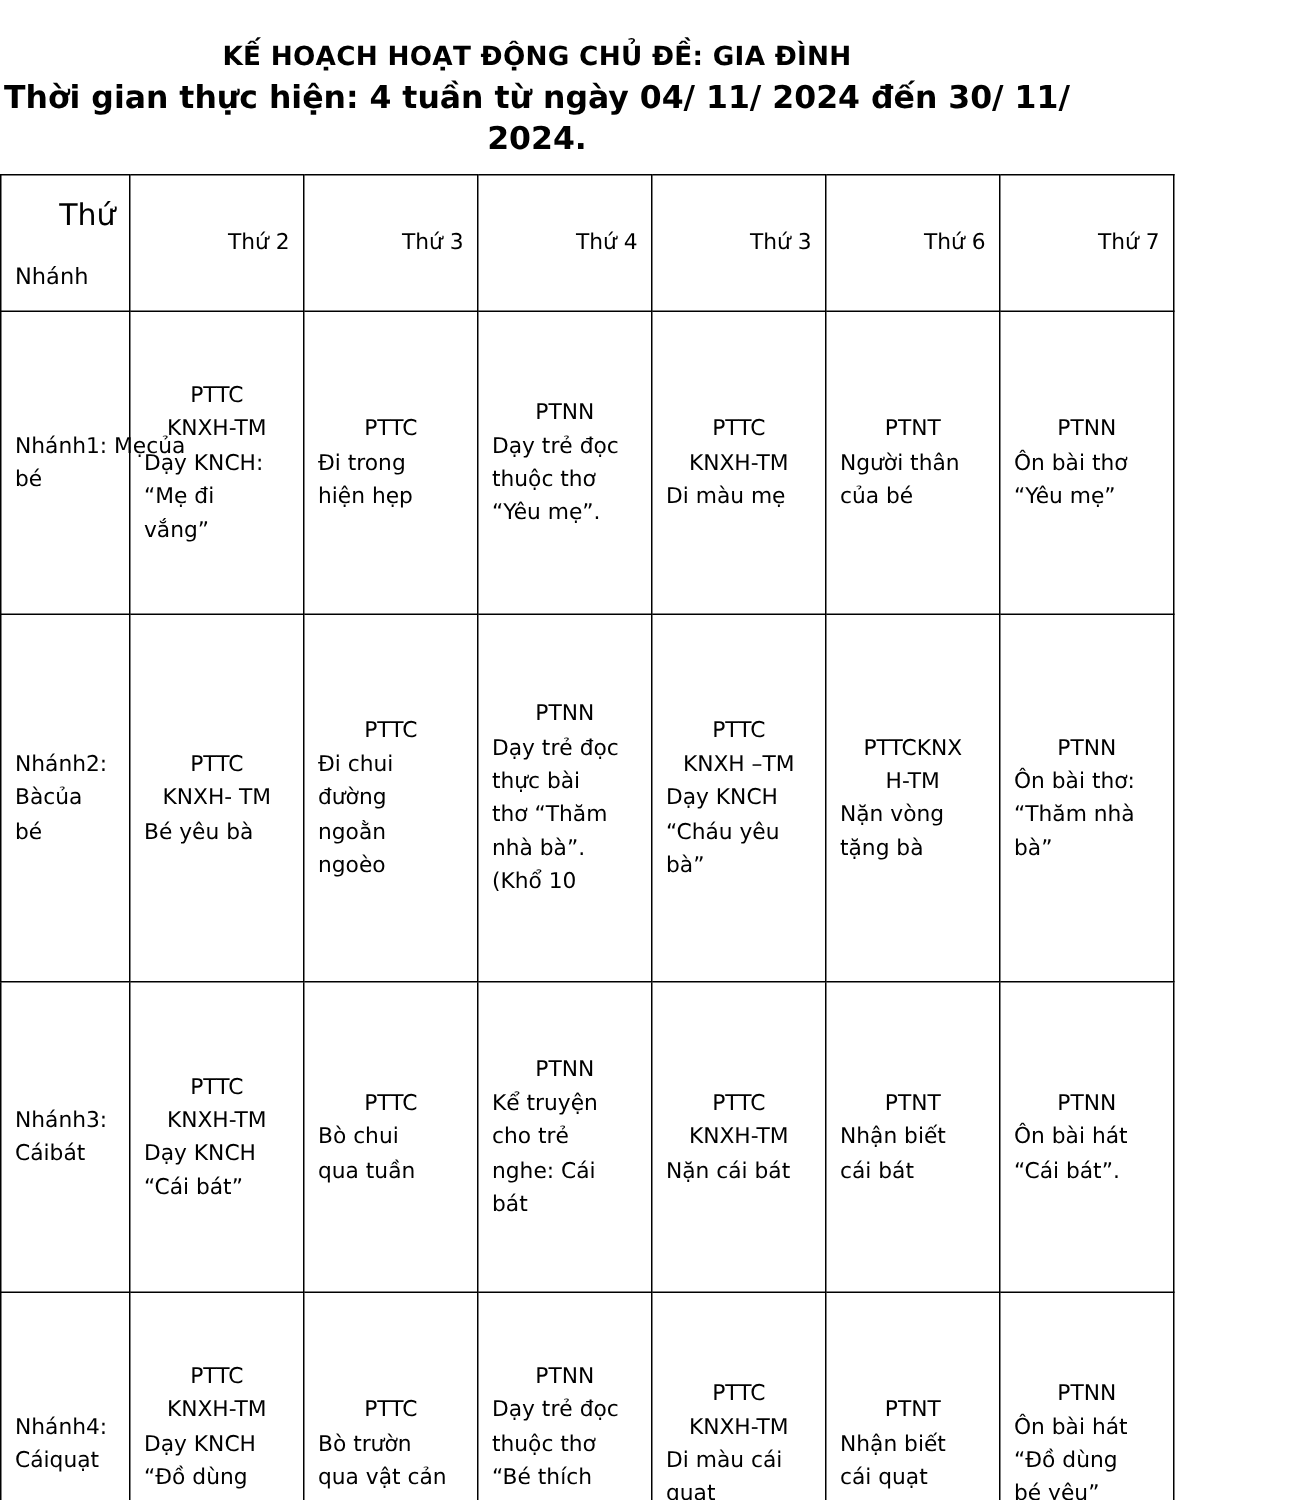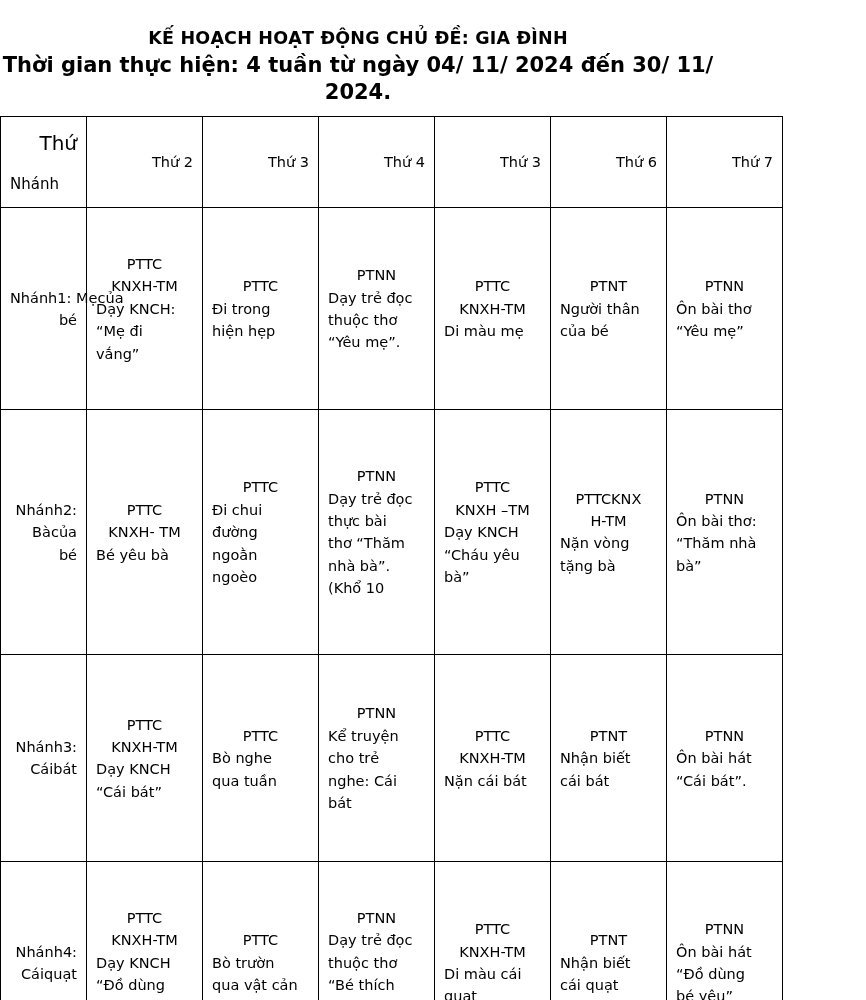--- a/index.html
+++ b/index.html
@@ -80,21 +80,21 @@
   }
   .hdr-day {
     text-align: right;
     font-size: 15.5px;
     font-weight: normal;
   }
   
   .rowlabel {
     font-weight: bold;
     font-size: 15px;
-    text-align: right;
+    text-align: left;
     line-height: 1.6;
   }
   .cell {
     text-align: left;
     font-size: 14.5px;
   }
   .cell .ln {
     display: block;
   }
   .cell .ctr {
@@ -222,21 +222,21 @@
         <tr class="r3">
           <td class="rowlabel"><span class="ln">Nhánh</span><span class="ln">3: Cái</span><span class="ln">bát</span></td>
           <td class="cell">
             <span class="ctr">PTTC</span>
             <span class="ctr">KNXH-TM</span>
             <span class="ln">Dạy KNCH</span>
             <span class="ln">“Cái bát”</span>
           </td>
           <td class="cell">
             <span class="ctr">PTTC</span>
-            <span class="ln">Bò nghe</span>
+            <span class="ln">Bò chui</span>
             <span class="ln">qua tuần</span>
           </td>
           <td class="cell">
             <span class="ctr">PTNN</span>
             <span class="ln">Kể truyện</span>
             <span class="ln">cho trẻ</span>
             <span class="ln">nghe: Cái</span>
             <span class="ln">bát</span>
           </td>
           <td class="cell">

